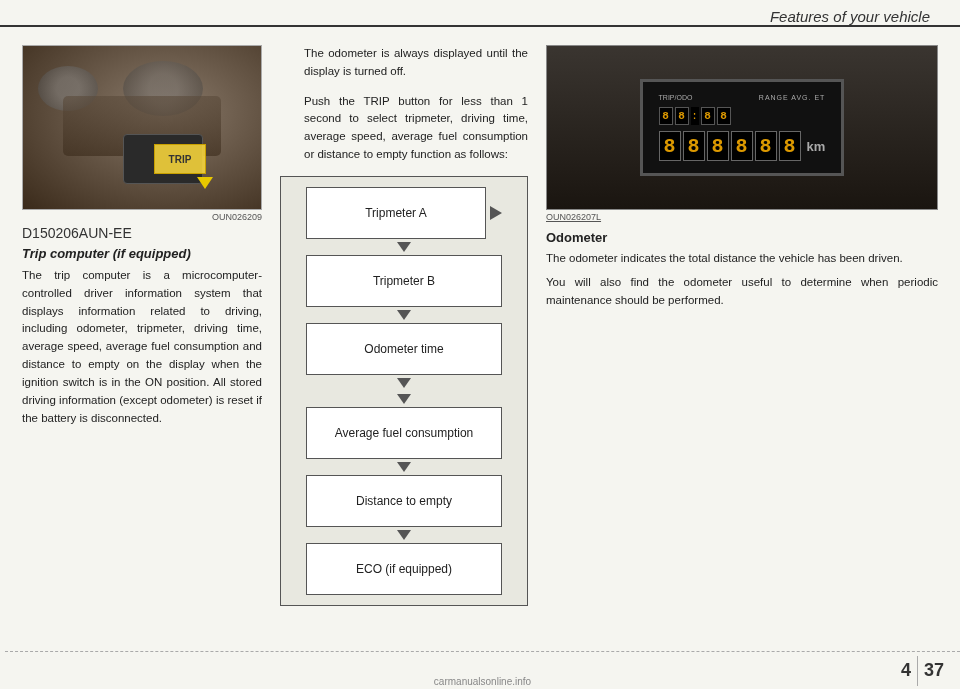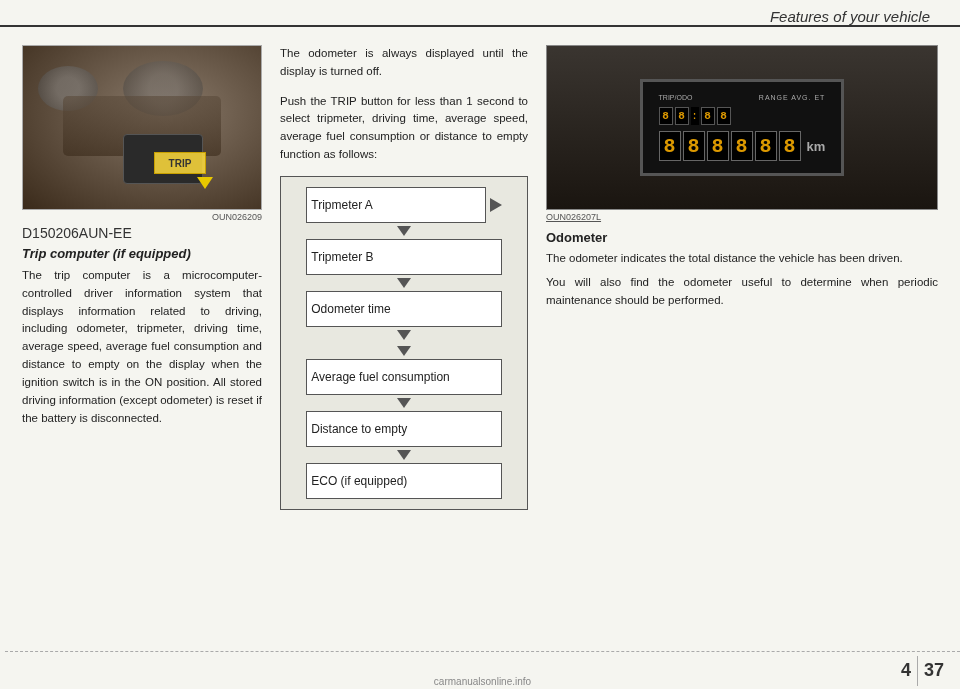--- a/index.html
+++ b/index.html
@@ -62,21 +62,21 @@
     .dash-bg {
       width: 100%; height: 100%;
       background: radial-gradient(ellipse at 60% 40%, #8a7a6a 0%, #6a5a4a 40%, #4a3a2a 80%, #3a2a1a 100%);
     }
     
     .trip-box {
       position: absolute;
       bottom: 35px;
       right: 55px;
       width: 52px;
-      height: 22px;
+      height: 30px;
       background: rgba(255,220,60,0.85);
       border: 1px solid #c8a000;
       display: flex;
       align-items: center;
       justify-content: center;
       font-size: 10px;
       font-weight: bold;
       color: #333;
     }
     .trip-arrow {
@@ -122,35 +122,36 @@
       width: 248px;
       flex-shrink: 0;
     }
 
     .intro-text {
       font-size: 11.5px;
       line-height: 1.55;
       color: #222;
       text-align: justify;
       margin-bottom: 12px;
+      margin-left: 24px;
     }
 
     
     .flow-diagram {
       border: 1.5px solid #555;
       display: inline-block;
       width: 100%;
     }
 
     .flow-item {
       border: 1.5px solid #555;
       margin: 0 auto;
       width: 85%;
-      text-align: left;
-      padding: 10px 4px;
+      text-align: center;
+      padding: 18px 4px;
       font-size: 12px;
       background: #fff;
       position: relative;
     }
 
     .flow-wrapper {
       display: flex;
       flex-direction: column;
       align-items: center;
       padding: 10px 8px;

